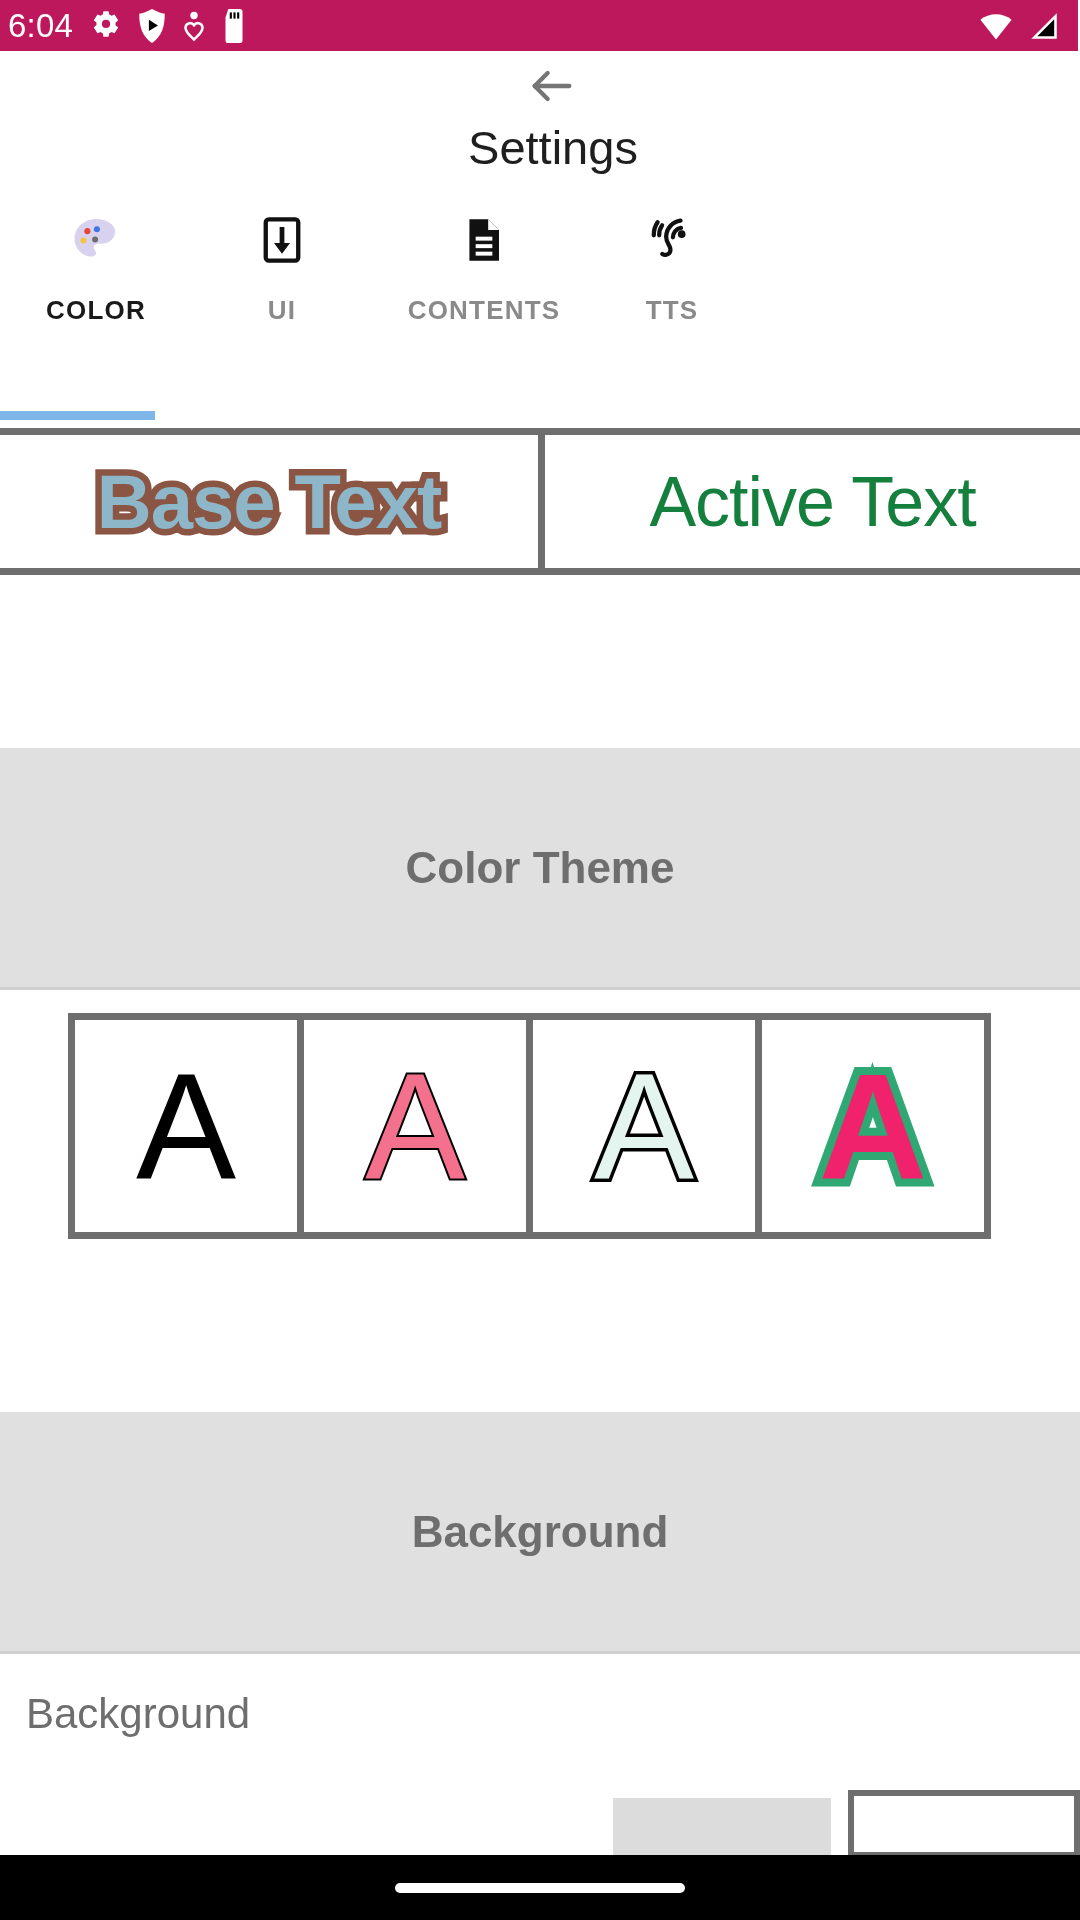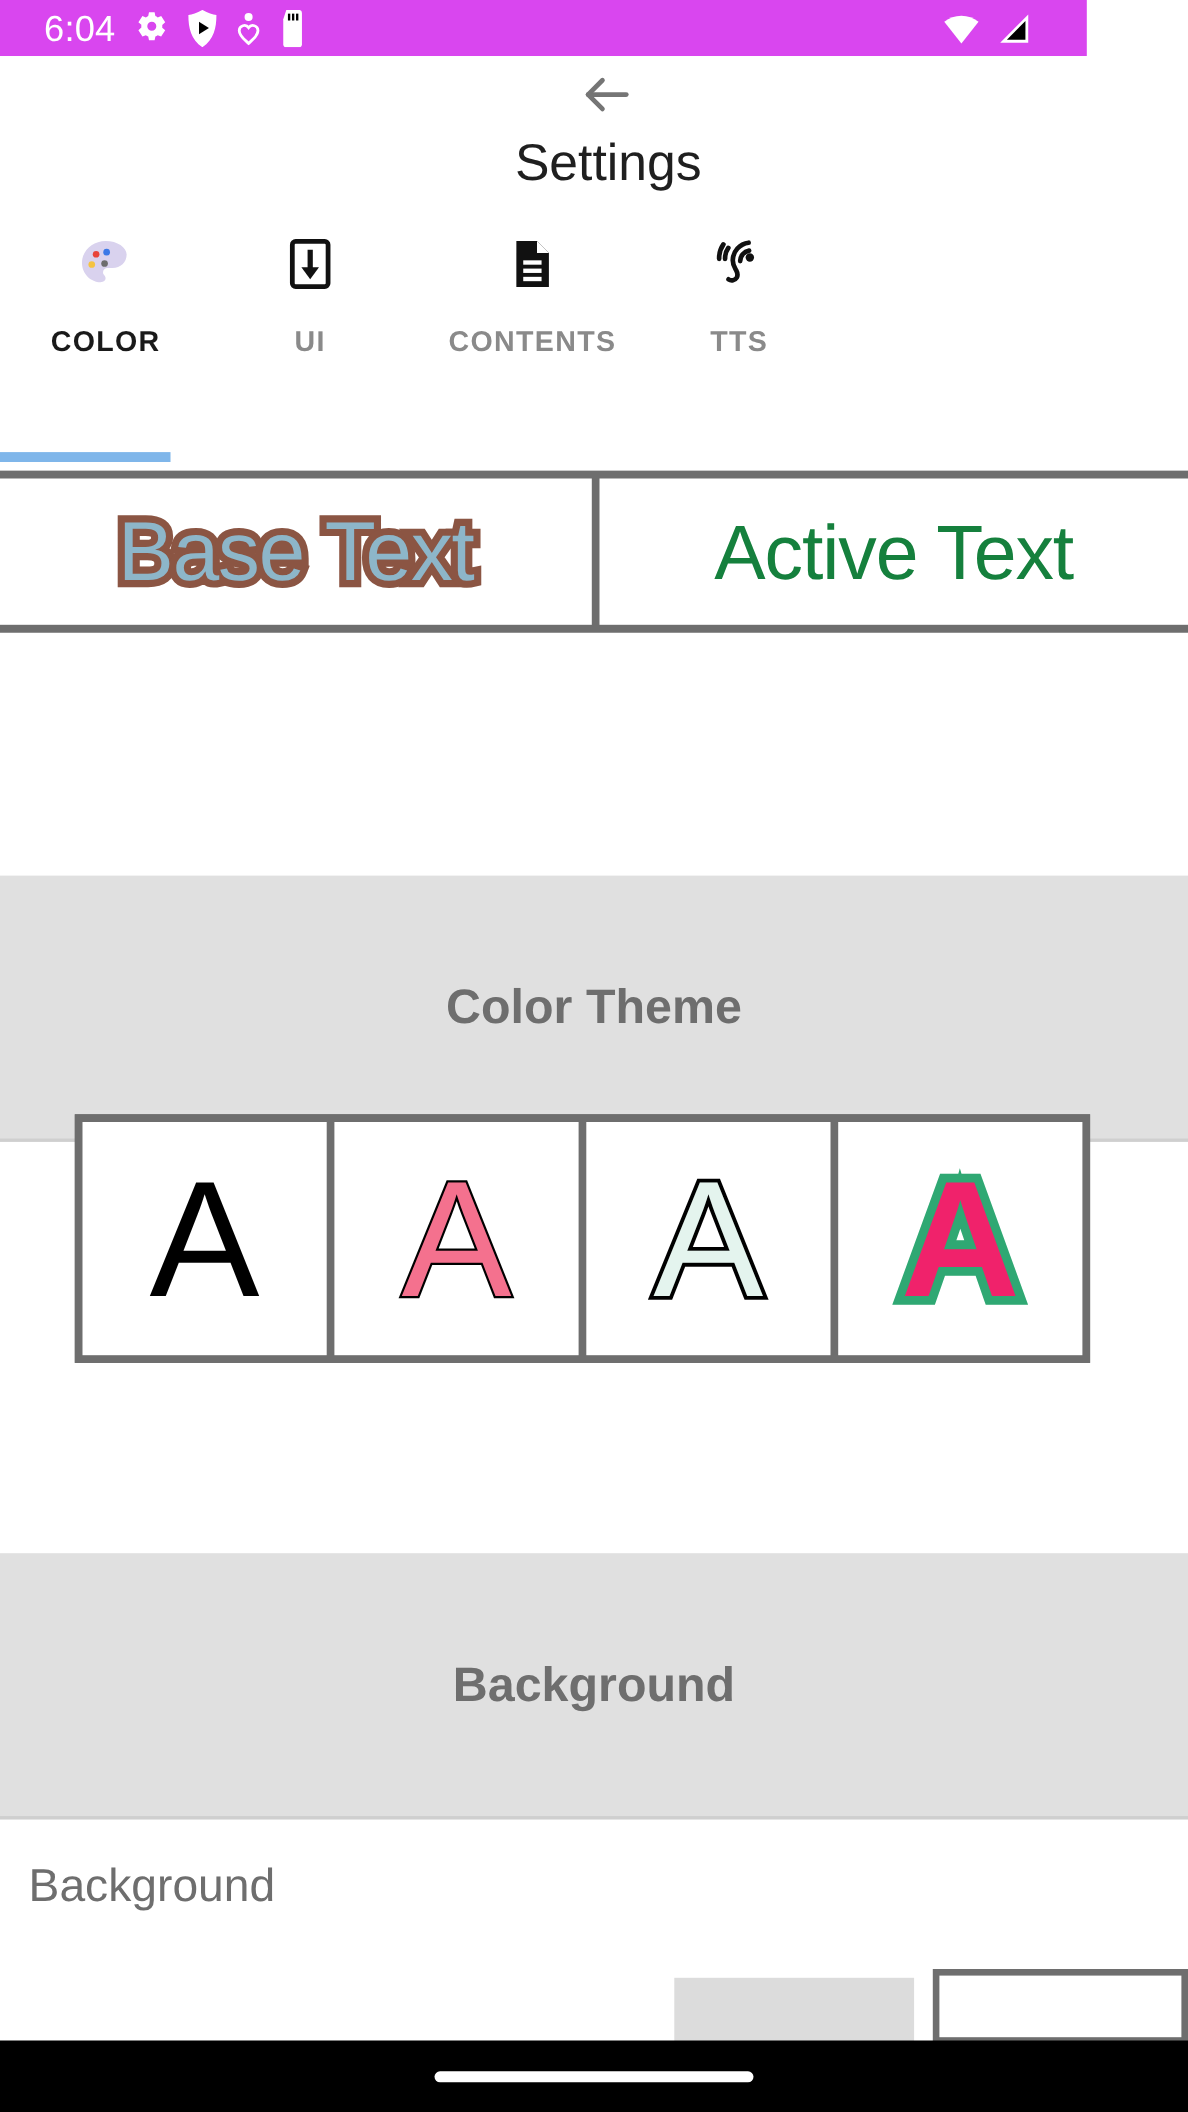--- a/index.html
+++ b/index.html
@@ -6,23 +6,23 @@
   html,body { width:1080px; height:1920px; }
   body {
     font-family: "Liberation Sans", sans-serif;
     background:#ffffff;
     overflow:hidden;
     position:relative;
   }
 
   
   .statusbar{
-    position:absolute; top:0; left:0; width:988px; height:51px;
-    background:#d946ef; display:flex; align-items:center;
-    padding:0 40px;
+    position:absolute; top:0; left:0; width:1078px; height:51px;
+    background:#be185d; display:flex; align-items:center;
+    padding:0 8px;
   }
   .sb-time{
     color:#fff; font-size:33px; letter-spacing:0.2px;
     font-family:"Liberation Sans", sans-serif;
     margin-right:16px;
   }
   .sb-left{ display:flex; align-items:center; gap:14px; }
   .sb-right{ margin-left:auto; display:flex; align-items:center; gap:10px; padding-right:8px;}
   .sb-ico{ display:block; }
 
@@ -80,21 +80,21 @@
   }
   .preview-cell{
     background:#fff; height:100%;
     display:flex; align-items:center; justify-content:center;
     overflow:hidden;
   }
   .preview-cell.base{ flex:0 0 538px; }
   .preview-cell.active{ flex:1 1 auto; }
 
   .base-text{
-    font-size:76px; font-weight:400;
+    font-size:76px; font-weight:700;
     font-family:"Liberation Sans", sans-serif;
     color:#8db6c9;
     -webkit-text-stroke:13px #8b5543;
     paint-order:stroke fill;
     letter-spacing:-1px;
   }
   .active-text{
     font-size:70px; color:#15803d;
     font-family:"Liberation Sans", sans-serif;
     white-space:nowrap;
@@ -105,21 +105,21 @@
   .section-band{
     position:absolute; left:0; width:1080px;
     background:#e0e0e0;
     display:flex; align-items:center; justify-content:center;
     border-bottom:3px solid #cfcfcf;
   }
   .section-band .band-title{
     font-size:44px; font-weight:700; color:#6e6e6e;
     font-family:"Liberation Sans", sans-serif;
   }
-  #band-color-theme{ top:748px; height:242px;margin-top:48px; }
+  #band-color-theme{ top:748px; height:242px; }
   #band-background{ top:1412px; height:242px; }
 
   
   .theme-row{
     position:absolute; top:1013px; left:68px;
     display:flex;
     background:#6e6e6e;
     border:7px solid #6e6e6e;
     gap:7px;
     width:None;

